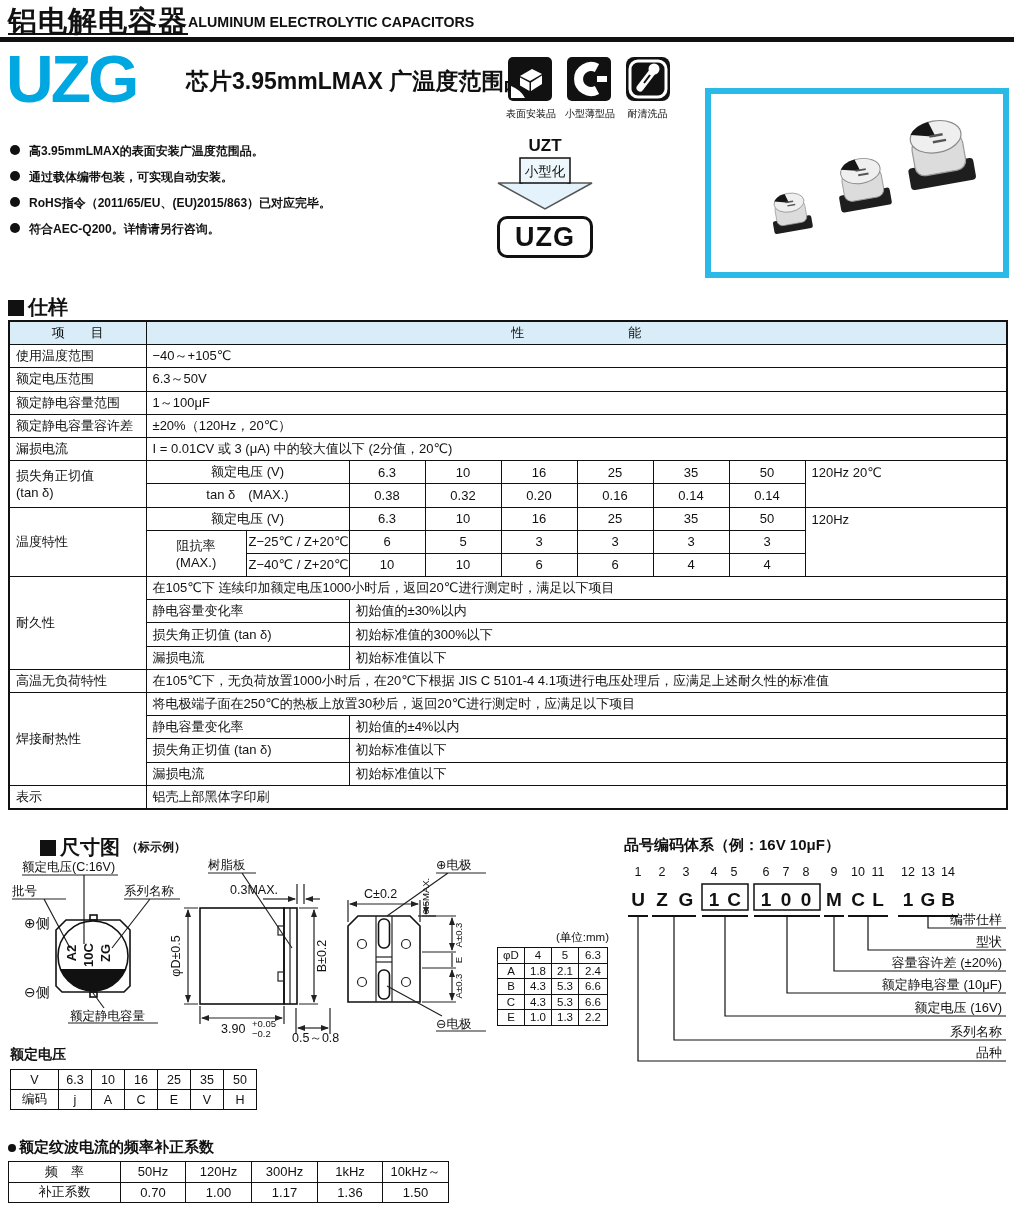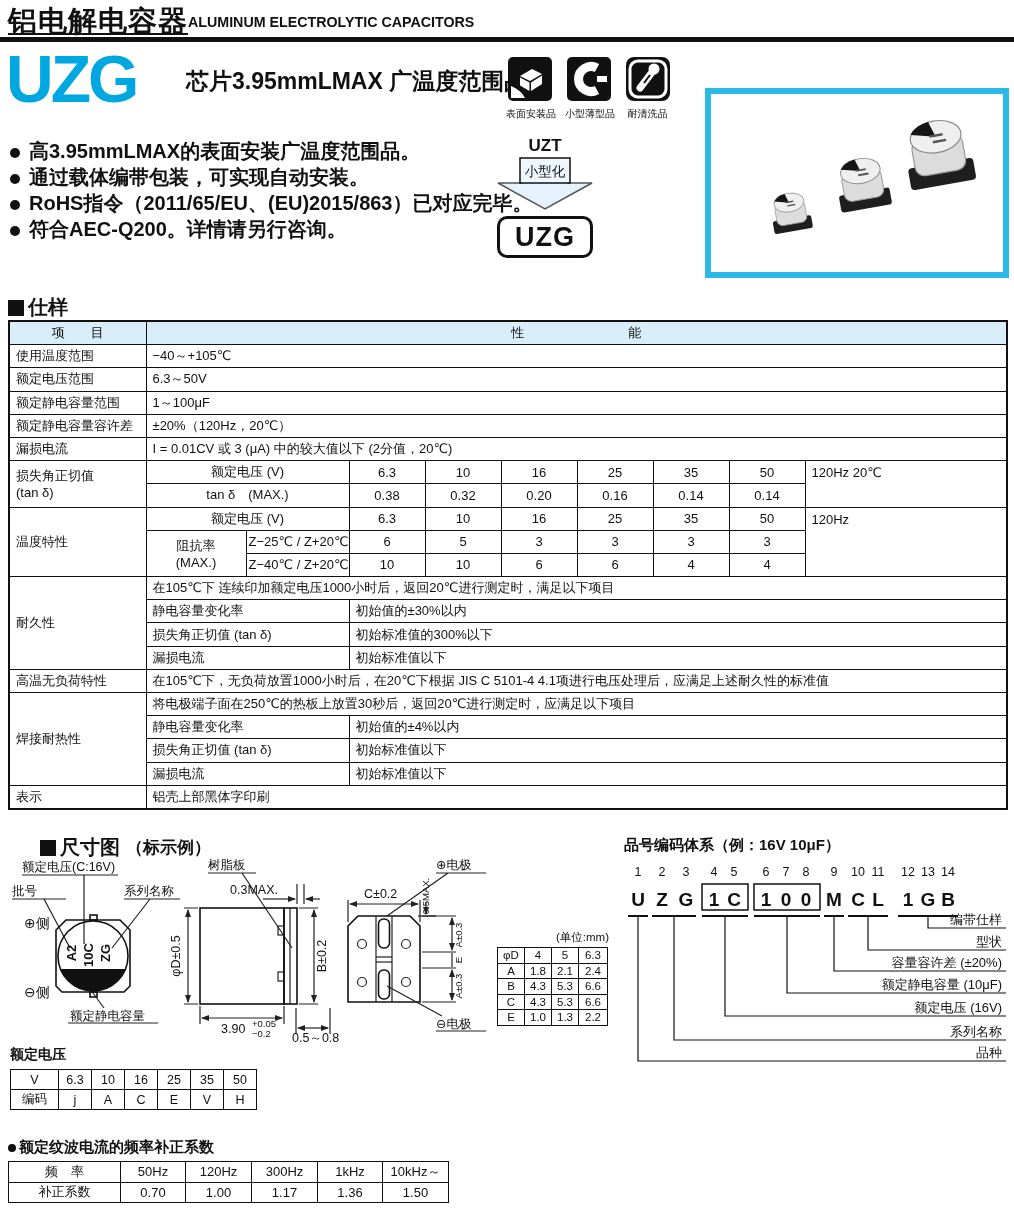--- a/index.html
+++ b/index.html
@@ -12,30 +12,30 @@
   .hr-black{left:0;top:37px;width:1014px;height:5px;background:#111;}
   
   .uzg-logo{left:6px;top:46px;font-size:66px;font-weight:800;line-height:1;color:#00a7e1;letter-spacing:-3px;}
   .subtitle{left:186px;top:66px;font-size:23px;font-weight:bold;}
   .badges{left:506px;top:57px;display:flex;gap:12px;}
   .badge{width:47px;text-align:center;}
   .badge .lab{font-size:10px;margin-top:2px;white-space:nowrap;}
   
   .photo{left:705px;top:88px;width:304px;height:190px;border:6px solid #2bb9e8;box-sizing:border-box;background:#fff;}
   
-  .features{left:10px;top:138px;font-size:20px;font-weight:600;line-height:26px;}
+  .features{left:10px;top:138px;font-size:12px;font-weight:600;line-height:26px;}
   .feature{white-space:nowrap;}
   .feature::before{content:"";display:inline-block;width:10px;height:10px;border-radius:50%;background:#111;margin-right:9px;}
   
   .uzg-box{left:497px;top:216px;width:96px;height:42px;border:3.5px solid #111;border-radius:10px;
            display:flex;align-items:center;justify-content:center;font-size:27px;font-weight:bold;letter-spacing:1px;box-sizing:border-box;}
   
   .sec-title{font-size:20px;font-weight:bold;display:flex;align-items:center;}
   .sec-title::before{content:"";display:inline-block;width:16px;height:16px;background:#111;margin-right:4px;}
-  .sec-note{font-size:17px;font-weight:bold;margin-left:6px;}
+  .sec-note{font-size:12px;font-weight:bold;margin-left:6px;}
   
   table{border-collapse:collapse;table-layout:fixed;}
   .spec{width:998px;border:2px solid #111;}
   .spec td{border:1px solid #111;font-size:13px;padding:1px 6px;height:20.2px;white-space:nowrap;overflow:hidden;}
   .spec .hrow td{background:#d8edf8;text-align:center;}
   .spec .c{text-align:center;padding:1px 2px;}
   .spec .cond{vertical-align:top;padding-top:4px;}
   
   .dimtbl{width:110px;}
   .dimtbl td{border:1.5px solid #111;font-size:11.5px;text-align:center;height:14.5px;padding:0;}

